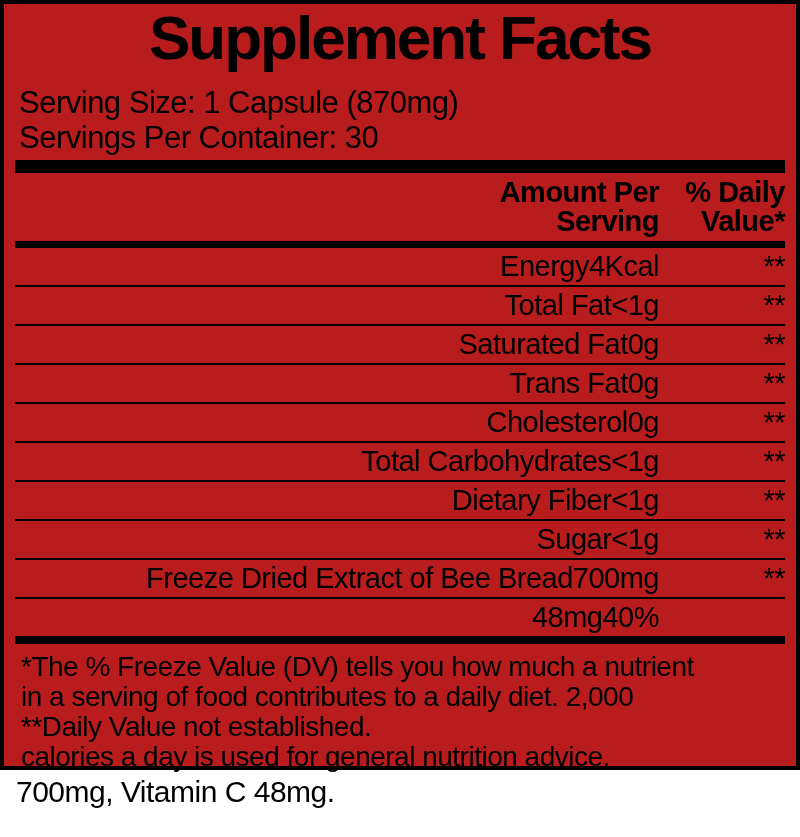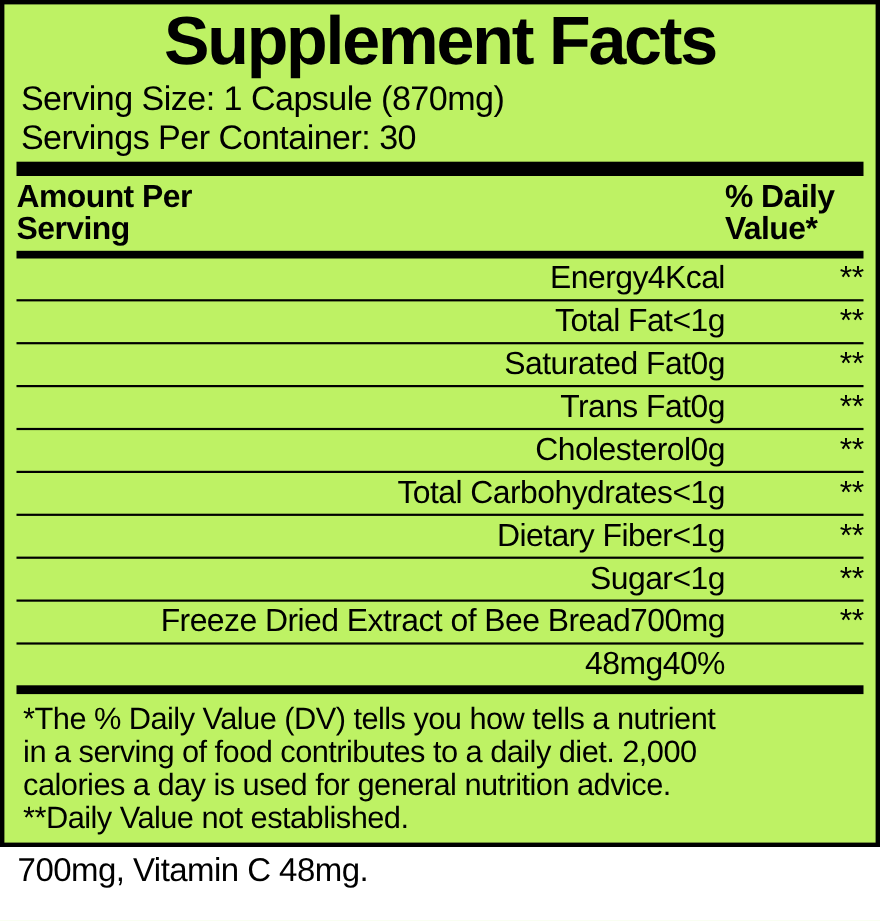--- a/index.html
+++ b/index.html
@@ -6,53 +6,53 @@
   html, body {
     width: 800px; height: 837px;
     background: #ffffff;
     font-family: "Liberation Sans", sans-serif;
     color: #000000;
     overflow: hidden;
   }
   .label-box {
     width: 800px; height: 770px;
     border: 4px solid #000000;
-    background: #bef264;
+    background: #b91c1c;
     padding: 0 11px;
   }
   .title {
     margin-top: 2px;
     font-size: 62px;
     line-height: 64px;
     font-weight: bold;
     text-align: center;
     letter-spacing: -2px;
     white-space: nowrap;
   }
   .serving-info {
-    margin-top: 2px;
+    margin-top: 15px;
     padding-left: 4px;
     font-size: 31px;
     line-height: 35px;
     letter-spacing: -0.5px;
   }
   .bar { background: #000000; width: 100%; }
   .bar-thick  { height: 13px; margin-top: 5px; }
   .bar-med    { height: 7px;  margin-top: 5px; }
   .bar-bottom { height: 8px; }
   .table-header {
     display: grid;
     grid-template-columns: 1fr 126px;
     padding-top: 5px;
     font-weight: bold;
     font-size: 29px;
     line-height: 29px;
     letter-spacing: -0.5px;
   }
-  .table-header .hdr-cell { }
+  .table-header .hdr-cell { text-align: right; }
   .row {
     display: grid;
     grid-template-columns: 1fr max-content 126px;
     align-items: center;
     height: 39px;
     border-bottom: 2px solid #000000;
     font-size: 29px;
     letter-spacing: -0.5px;
   }
   .row:last-of-type { border-bottom: none; height: 37px; }
@@ -149,23 +149,23 @@
     </div>
     <div class="row">
       <div class="cell-amount">48mg</div>
       <div class="cell-dv">40%</div>
     </div>
   </div>
 
   <div class="bar bar-bottom"></div>
 
   <div class="footnote">
-    <div>*The % Daily Value (DV) tells you how tells a nutrient</div>
+    <div>*The % Freeze Value (DV) tells you how much a nutrient</div>
     <div>in a serving of food contributes to a daily diet. 2,000</div>
+    <div>**Daily Value not established.</div>
     <div>calories a day is used for general nutrition advice.</div>
-    <div>**Daily Value not established.</div>
   </div>
 
 </div>
 
 <div class="ingredients">
   <div>700mg, Vitamin C 48mg.</div>
 </div>
 
 </body></html>

